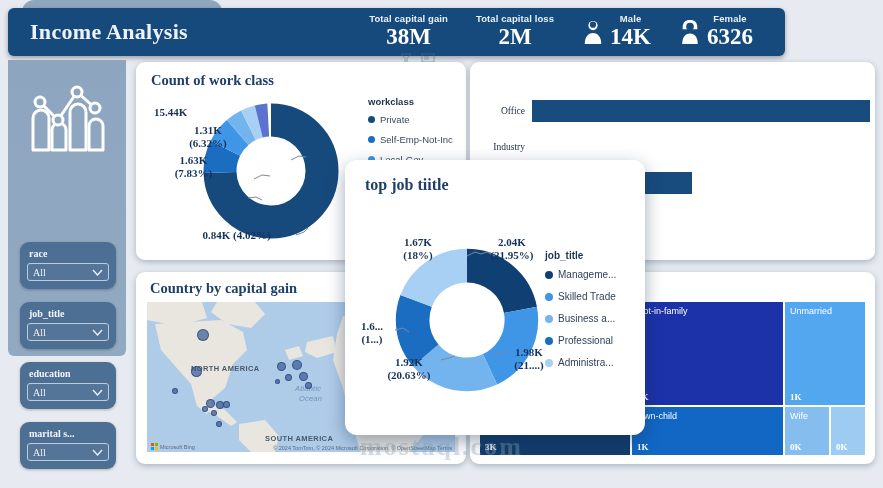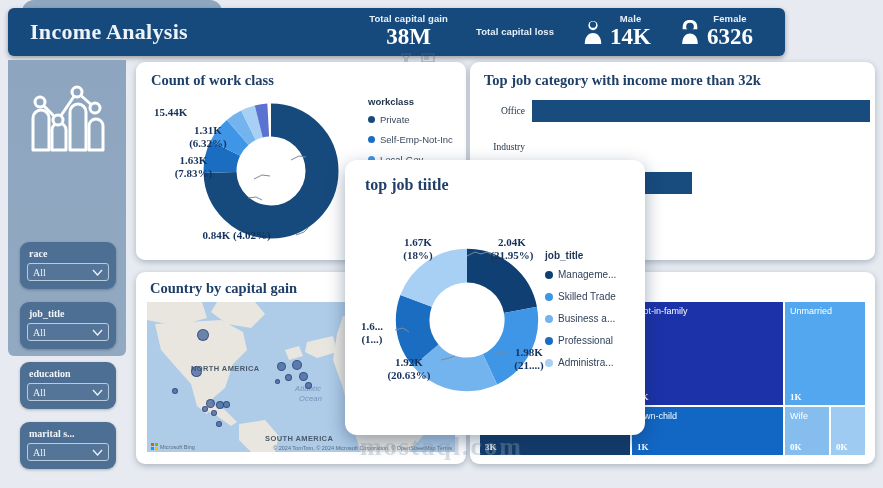--- a/index.html
+++ b/index.html
@@ -185,20 +185,21 @@
       <div class="kpi">
         <div class="kpi-txt">
           <span class="kpi-label">Total capital gain</span>
           <span class="kpi-value">38M</span>
         </div>
       </div>
 
       <div class="kpi">
         <div class="kpi-txt">
           <span class="kpi-label">Total capital loss</span>
+          <span class="kpi-value">2M</span>
         </div>
       </div>
 
       <div class="kpi">
         <svg class="person-ico" viewBox="0 0 24 28">
           <circle cx="12" cy="7" r="5" fill="#ffffff"></circle>
           <circle cx="12" cy="6" r="3.4" fill="#174a7c"></circle>
           <path d="M3 27 C3 18 8 15 12 15 C16 15 21 18 21 27 Z" fill="#ffffff"></path>
         </svg>
         <div class="kpi-txt">
@@ -345,21 +346,20 @@
         <span class="legend-text">Self-Emp-Not-Inc</span>
       </div>
       <div class="legend-row">
         <span class="legend-dot" style="background:#3f95e6"></span>
         <span class="legend-text">Local-Gov</span>
       </div>
     </div>
   </div>
 
   <div class="card" id="card-bars">
-    <div class="card-title">Top job category with income more than 32k</div>
     <div class="bar-rows">
 
       <div class="bar-row">
         <div class="bar-cat">Office</div>
         <div class="bar-track">
           <div class="bar-fill" style="width:100%">
             <span class="bar-val" style="left:50%;transform:translate(-50%,-50%)">2265</span>
           </div>
         </div>
       </div>

